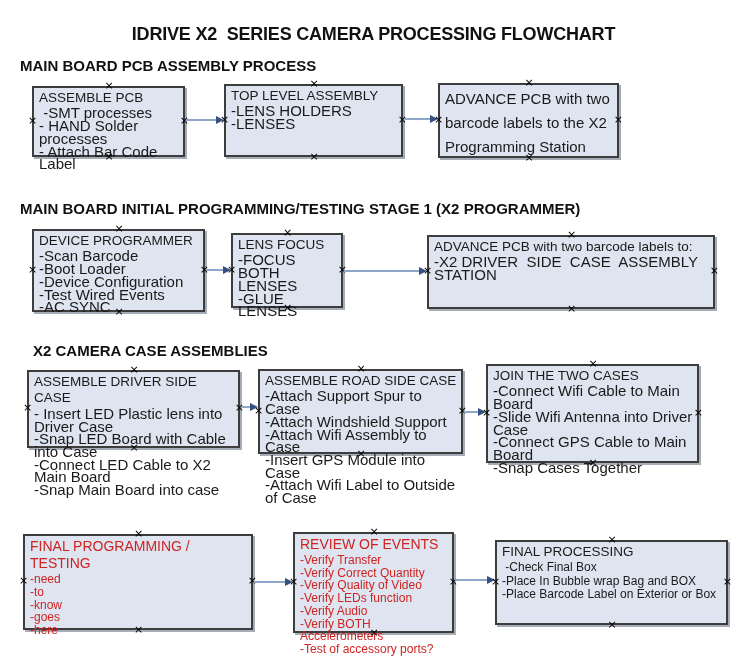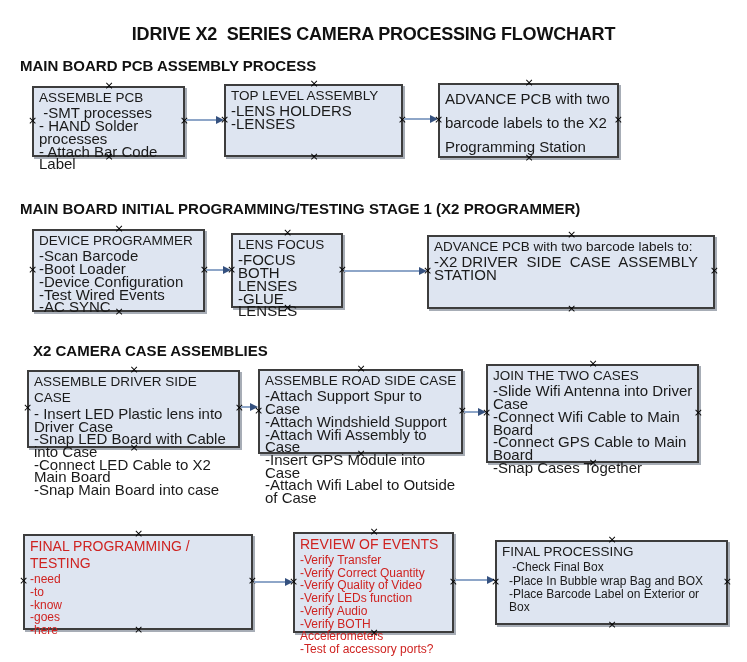--- a/index.html
+++ b/index.html
@@ -12,21 +12,21 @@
   .h2{left:20px;top:200px}
   .h3{left:33px;top:342px}
   .h4{left:33px;top:489px}
   .h4 .red-part{color:#cf2321;margin-left:9px;}
   .node{position:absolute;box-sizing:border-box;background:#dee5f1;border:2px solid #3d3d3d;
         box-shadow:2px 2px 0 #a7adb6;padding:2px 4px 0 5px;overflow:visible;}
   .ntitle{font-weight:normal;font-size:13.5px;line-height:1.22;white-space:pre-wrap;margin-bottom:1px;}
   .item{font-size:15px;line-height:12.7px;white-space:pre-wrap;}
   .red .ntitle{color:#cf2321;font-size:14px;}
   .red .item{color:#cf2321;font-size:12px;}
-  .big-items .item{font-size:12px;line-height:13.2px;margin-left:7px;}
+  .big-items .item{font-size:12px;line-height:13.2px;}
   .wide-title .ntitle{line-height:1.6;font-size:15px;}
   
   .s1a{left:32px;top:86px;width:153px;height:71px}
   .s1b{left:224px;top:84px;width:179px;height:73px}
   .s1c{left:438px;top:83px;width:181px;height:75px}
   .s2a{left:32px;top:229px;width:173px;height:83px}
   .s2b{left:231px;top:233px;width:112px;height:75px}
   .s2c{left:427px;top:235px;width:288px;height:74px}
   .s3a{left:27px;top:370px;width:213px;height:78px}
   .s3b{left:258px;top:369px;width:205px;height:85px}
@@ -179,22 +179,22 @@
       <span class="mk mk-b">×</span>
       <span class="mk mk-l">×</span>
     </div>
   <div class="arrow a6">
       <span class="aline"></span>
       <span class="ahead"></span>
     </div>
   <div class="node s3c">
     <div class="ntitle">JOIN THE TWO CASES</div>
     <div class="nitems">
+        <div class="item">-Connect Wifi Cable to Main Board</div>
         <div class="item">-Slide Wifi Antenna into Driver Case</div>
-        <div class="item">-Connect Wifi Cable to Main Board</div>
         <div class="item">-Connect GPS Cable to Main Board</div>
         <div class="item">-Snap Cases Together</div>
       </div>
   <span class="mk mk-t">×</span>
       <span class="mk mk-r">×</span>
       <span class="mk mk-b">×</span>
       <span class="mk mk-l">×</span>
     </div>
 
   <div class="node s4a red">

